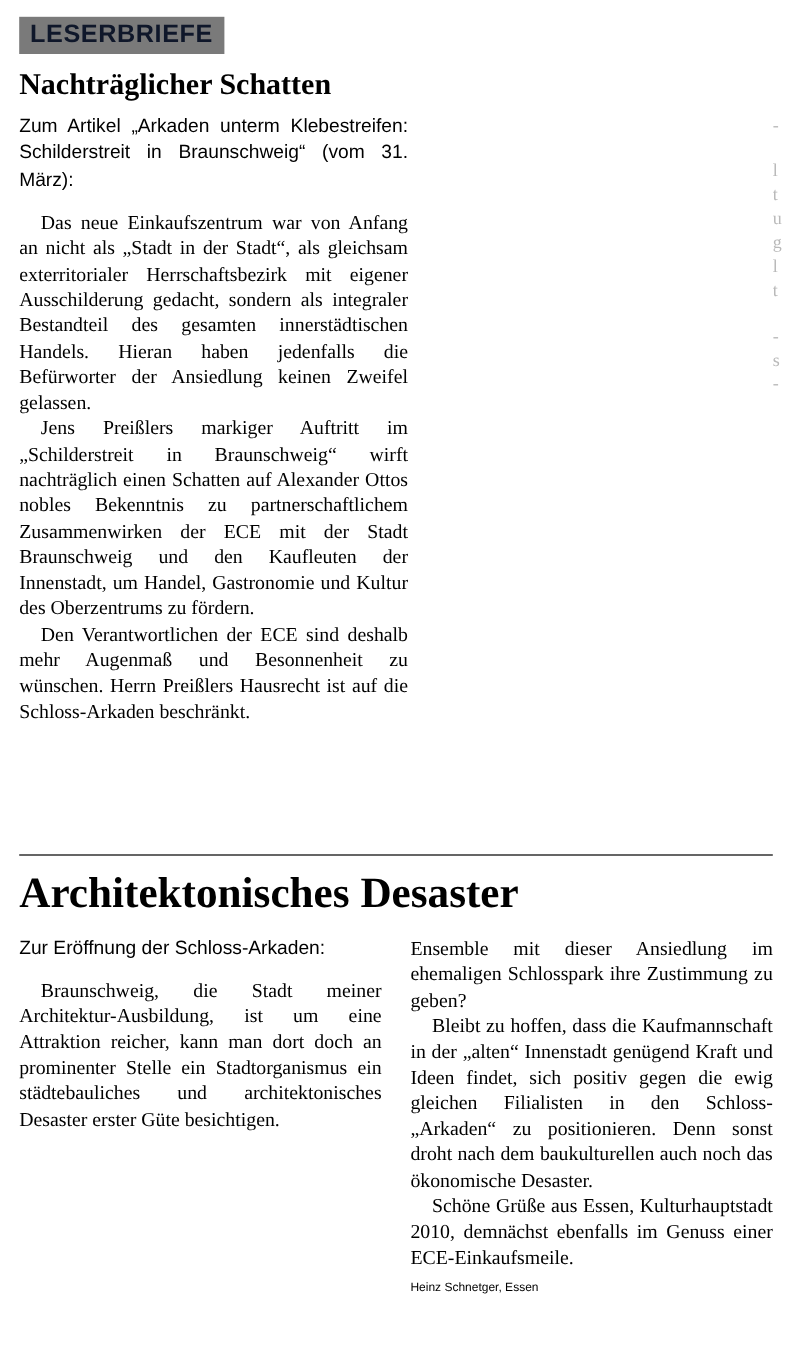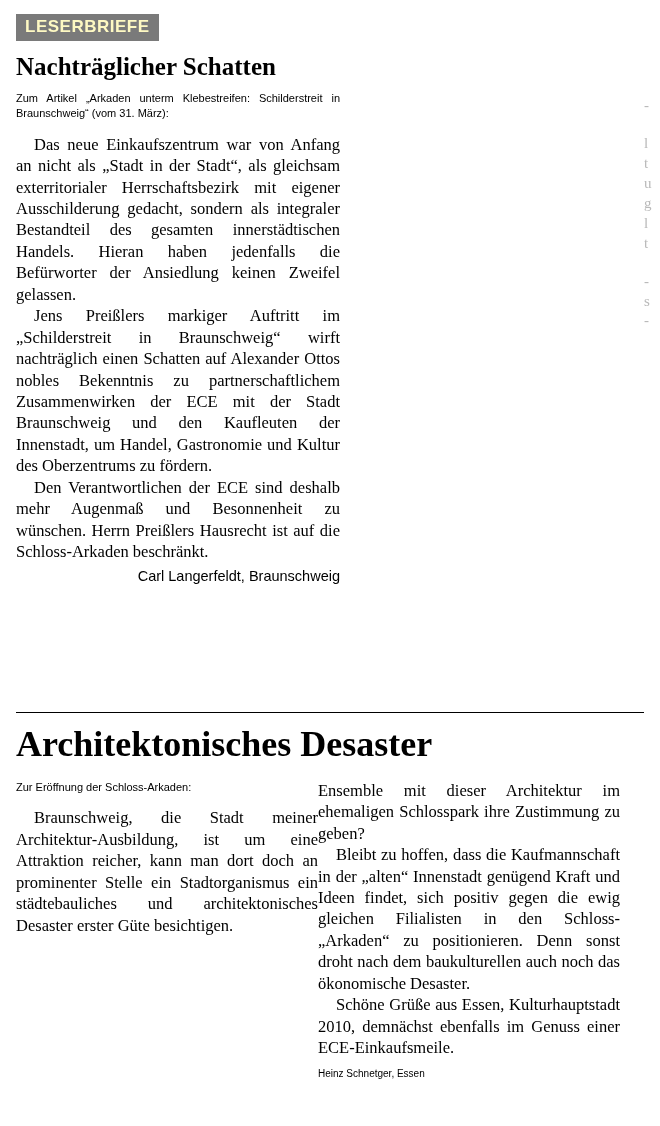--- a/index.html
+++ b/index.html
@@ -20,43 +20,43 @@
     width: 660px;
     height: 1126px;
     box-sizing: border-box;
     padding: 14px 16px 0 16px;
   }
 
   
   .section-label {
     display: inline-block;
     background: #7a7a7a;
-    color: #fef9c3;
+    color: #0f172a;
     font-family: "Liberation Sans", sans-serif;
     font-weight: bold;
-    font-size: 17px;
+    font-size: 21px;
     letter-spacing: 0.5px;
     padding: 3px 9px 4px 9px;
     margin: 0 0 8px 0;
   }
 
   
   .article-1 {
     width: 324px;
   }
   .headline-1 {
     font-family: "Liberation Serif", serif;
     font-weight: bold;
     font-size: 25px;
     line-height: 1.1;
     margin: 4px 0 10px 0;
   }
   .intro {
     font-family: "Liberation Sans", sans-serif;
-    font-size: 11px;
+    font-size: 16px;
     line-height: 1.42;
     text-align: justify;
     margin: 0 0 12px 0;
   }
   .body-text {
     font-family: "Liberation Serif", serif;
     font-size: 16.5px;
     line-height: 1.30;
     text-align: justify;
     margin: 0;
@@ -104,20 +104,21 @@
     top: 726px;
   }
   .headline-2 {
     font-family: "Liberation Serif", serif;
     font-size: 36px;
     line-height: 1.05;
     margin: 0 0 16px 0;
   }
   .cols {
     display: flex;
+    gap: 24px;
   }
   .col {
     width: 302px;
   }
   .sig-2 {
     font-family: "Liberation Sans", sans-serif;
     font-size: 10px;
     margin: 10px 0 0 0;
   }
 </style>
@@ -129,21 +130,20 @@
   <div class="section-label">LESERBRIEFE</div>
 
   <div class="article-1">
     <h1 class="headline-1">Nachträglicher Schatten</h1>
     <p class="intro">Zum Artikel „Arkaden unterm Klebestreifen: Schilderstreit in Braunschweig“ (vom 31. März):</p>
     <div class="body-text">
       <p>Das neue Einkaufszentrum war von Anfang an nicht als „Stadt in der Stadt“, als gleichsam exterritorialer Herrschaftsbezirk mit eigener Ausschilderung gedacht, sondern als integraler Bestandteil des gesamten innerstädtischen Handels. Hieran haben jedenfalls die Befürworter der Ansiedlung keinen Zweifel gelassen.</p>
       <p>Jens Preißlers markiger Auftritt im „Schilderstreit in Braunschweig“ wirft nachträglich einen Schatten auf Alexander Ottos nobles Bekenntnis zu partnerschaftlichem Zusammenwirken der ECE mit der Stadt Braunschweig und den Kaufleuten der Innenstadt, um Handel, Gastronomie und Kultur des Oberzentrums zu fördern.</p>
       <p>Den Verantwortlichen der ECE sind deshalb mehr Augenmaß und Besonnenheit zu wünschen. Herrn Preißlers Hausrecht ist auf die Schloss-Arkaden beschränkt.</p>
     </div>
-    <p class="signature">Carl Langerfeldt, Braunschweig</p>
   </div>
 
   <div class="edge-fragments">
     <div>-</div>
     <div class="edge-gap"></div>
     <div>l</div>
     <div>t</div>
     <div>u</div>
     <div>g</div>
     <div>l</div>
@@ -160,21 +160,21 @@
     <h1 class="headline-2">Architektonisches Desaster</h1>
     <div class="cols">
       <div class="col">
         <p class="intro">Zur Eröffnung der Schloss-Arkaden:</p>
         <div class="body-text">
           <p>Braunschweig, die Stadt meiner Architektur-Ausbildung, ist um eine Attraktion reicher, kann man dort doch an prominenter Stelle ein Stadtorganismus ein städtebauliches und architektonisches Desaster erster Güte besichtigen.</p>
         </div>
       </div>
       <div class="col">
         <div class="body-text">
-          <p style="text-indent:0">Ensemble mit dieser Architektur im ehemaligen Schlosspark ihre Zustimmung zu geben?</p>
+          <p style="text-indent:0">Ensemble mit dieser Ansiedlung im ehemaligen Schlosspark ihre Zustimmung zu geben?</p>
           <p>Bleibt zu hoffen, dass die Kaufmannschaft in der „alten“ Innenstadt genügend Kraft und Ideen findet, sich positiv gegen die ewig gleichen Filialisten in den Schloss-„Arkaden“ zu positionieren. Denn sonst droht nach dem baukulturellen auch noch das ökonomische Desaster.</p>
           <p>Schöne Grüße aus Essen, Kulturhauptstadt 2010, demnächst ebenfalls im Genuss einer ECE-Einkaufsmeile.</p>
         </div>
         <p class="sig-2">Heinz Schnetger, Essen</p>
       </div>
     </div>
   </div>
 
 </div>
 

